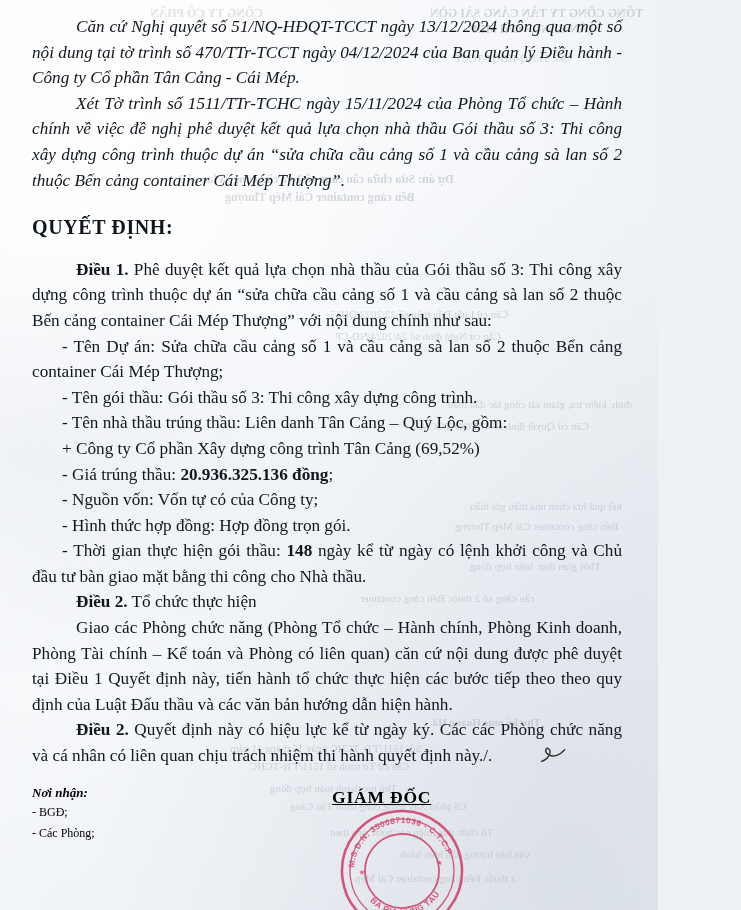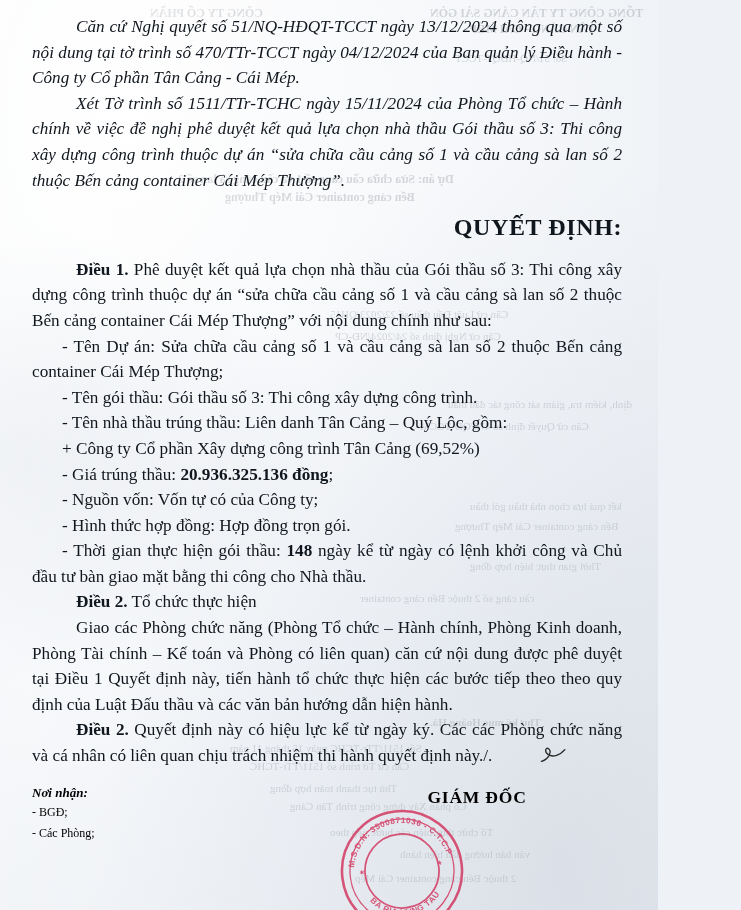--- a/index.html
+++ b/index.html
@@ -71,23 +71,23 @@
   }
   .ital {
     font-style: italic;
     font-family: "Liberation Serif", serif;
   }
   .indent { text-indent: 44px; }
   .indent-sm { text-indent: 30px; }
   .b { font-weight: bold; }
 
   .quyetdinh {
-    text-align: right;
-    font-weight: bold;
-    font-size: 24px;
+    text-align: left;
+    font-weight: bold;
+    font-size: 20px;
     letter-spacing: 0.6px;
     margin: 22px 0 16px 0;
   }
 
   
   .footer {
     position: relative;
     z-index: 2;
     margin-top: 16px;
     padding: 0 36px 0 32px;
@@ -104,23 +104,23 @@
     font-size: 13px;
     margin-bottom: 1px;
   }
   .recipients .line {
     font-size: 12px;
     line-height: 21px;
   }
 
   .signblock {
     flex: 1 1 auto;
-    text-align: center;
     position: relative;
     padding-top: 2px;
+    text-decoration: underline;
   }
   .signblock .role {
     font-weight: bold;
     font-size: 17.5px;
     letter-spacing: 0.8px;
   }
 
   
   .seal {
     position: absolute;

